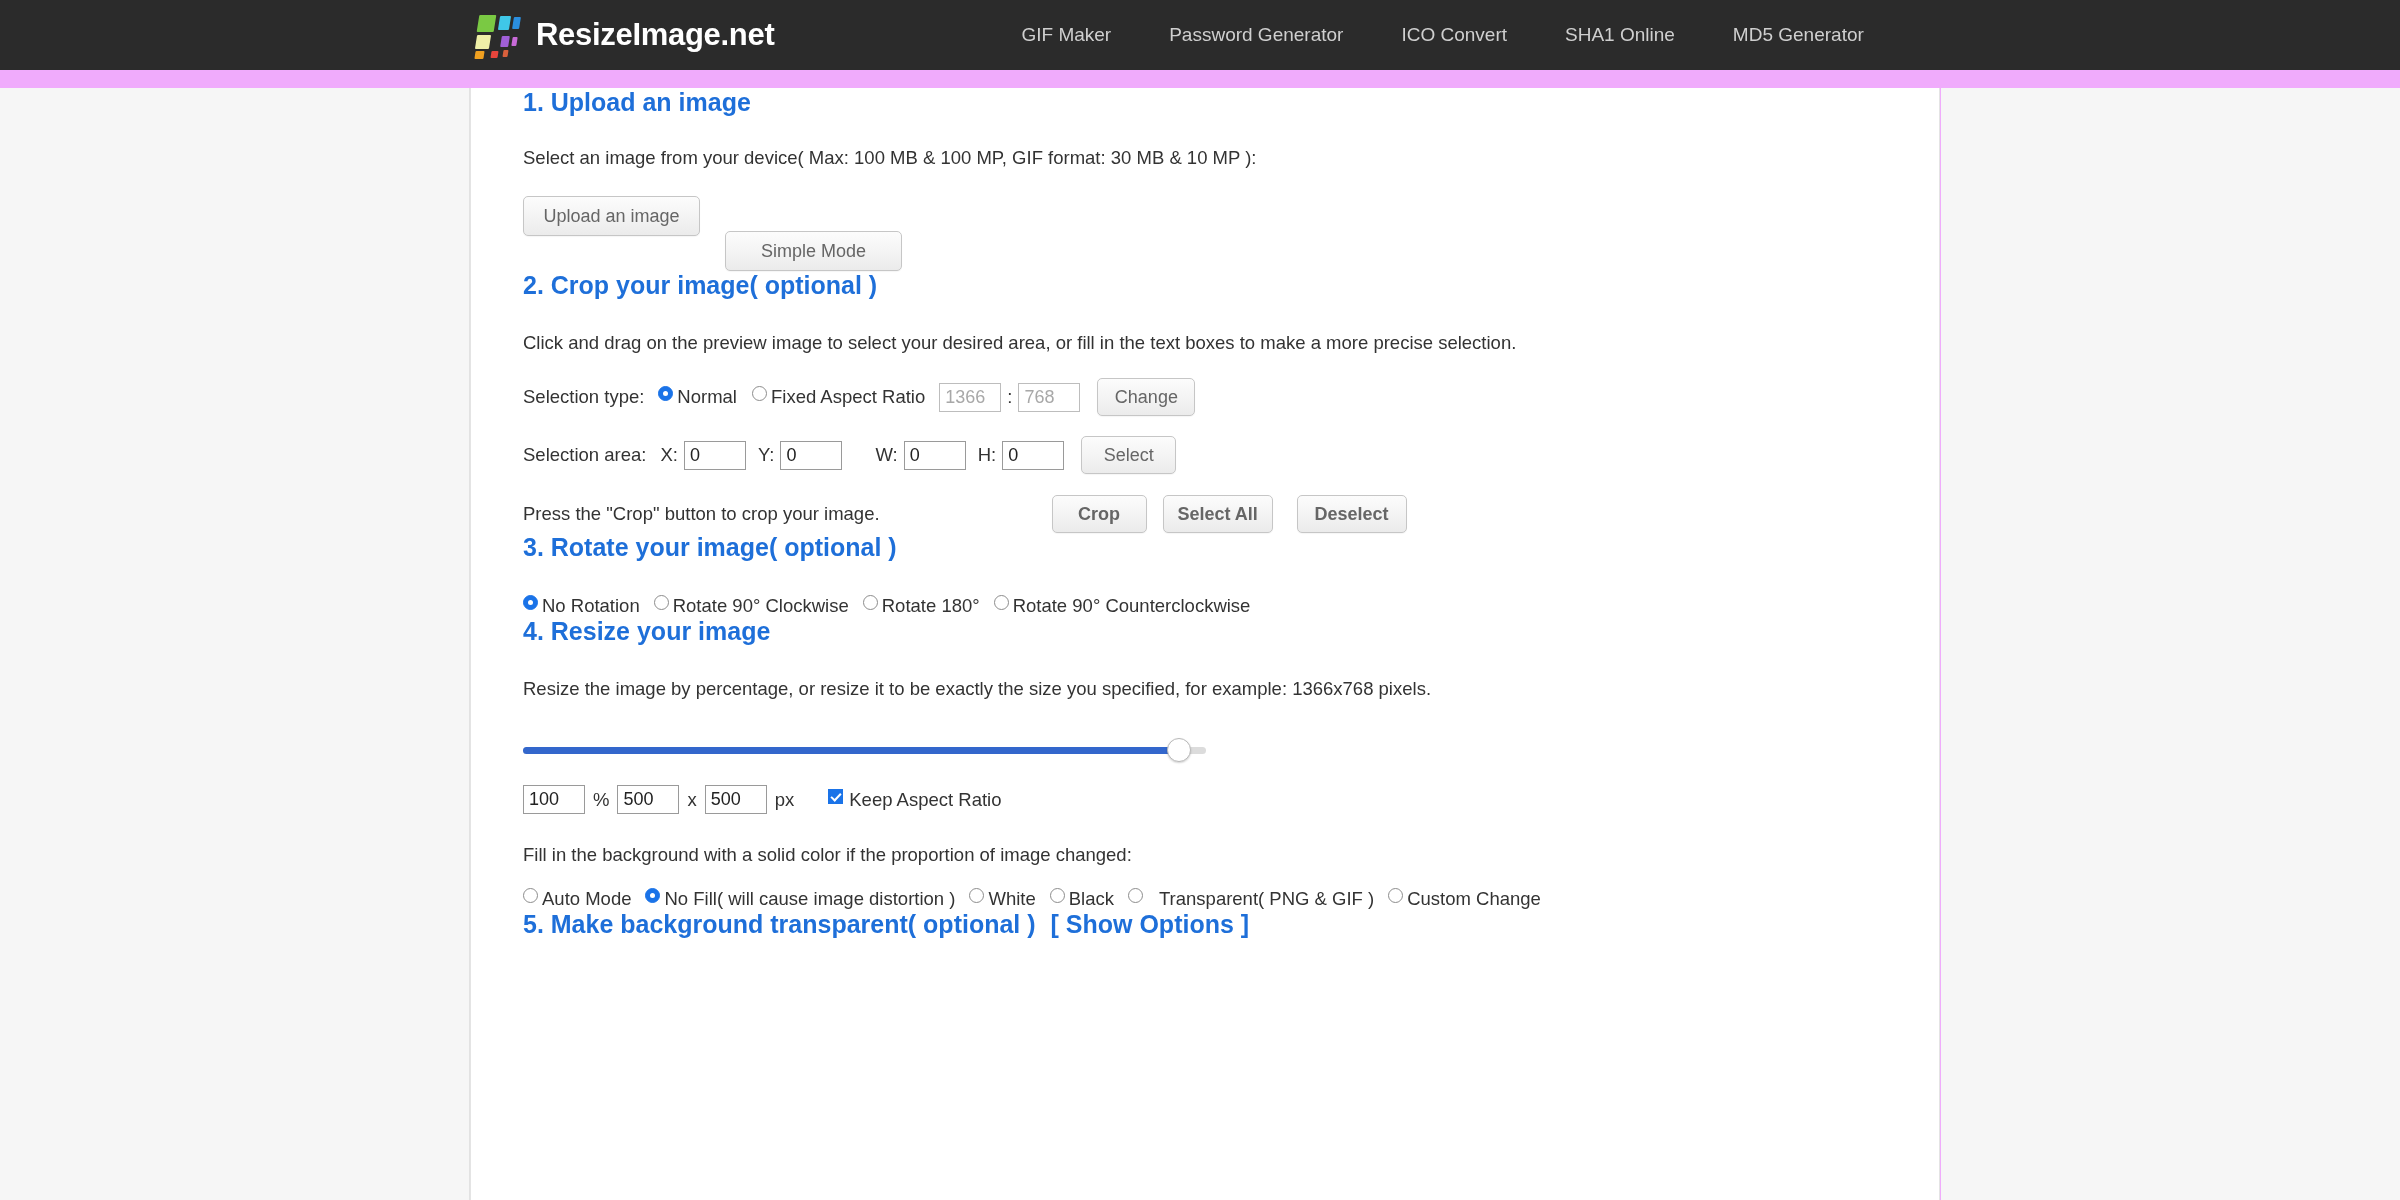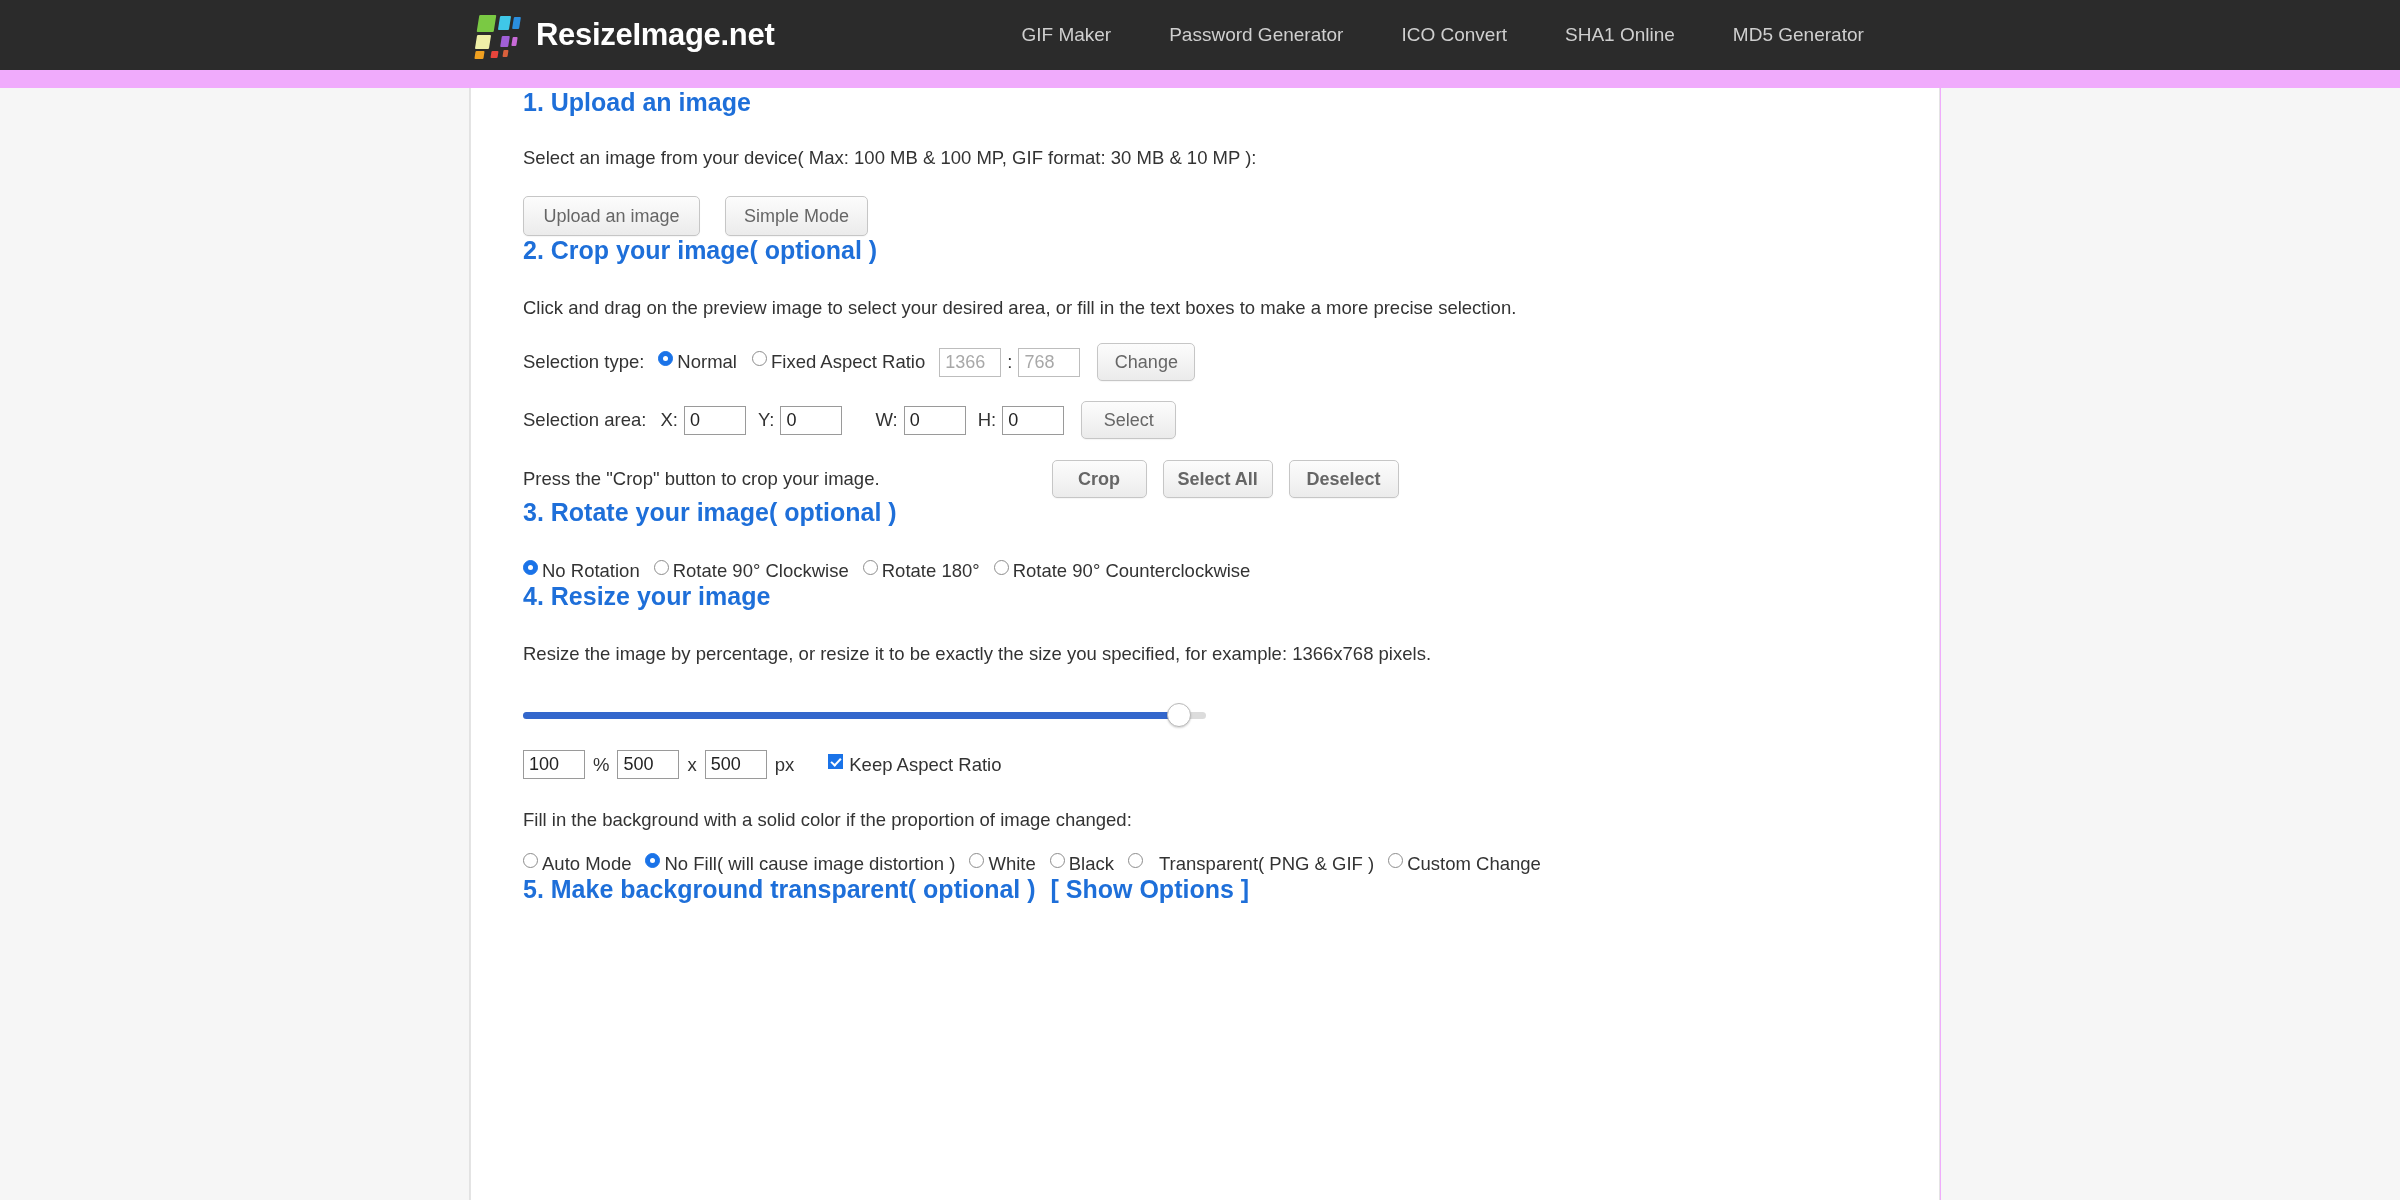--- a/index.html
+++ b/index.html
@@ -136,26 +136,26 @@
     font-size: 18px;
     font-family: "Liberation Sans", sans-serif;
     height: 40px;
     display: flex;
     align-items: center;
     justify-content: center;
     cursor: pointer;
     box-shadow: 0 1px 1px rgba(0,0,0,0.04);
   }
   .btn-upload { width: 177px; }
-  .btn-simple { width: 143px; }
+  .btn-simple { width: 177px; margin-top: 35px; }
   .btn-change { width: 98px; height: 38px; margin-left: 17px; }
   .btn-select { width: 95px; height: 38px; margin-left: 17px; }
   .btn-crop   { width: 95px; height: 38px; }
   .btn-selall { width: 110px; height: 38px; margin-left: 16px; }
-  .btn-desel  { width: 110px; height: 38px; margin-left: 16px; }
+  .btn-desel  { width: 110px; height: 38px; margin-left: 24px; }
 
   
   .tf {
     border: 1px solid #9a9a9a;
     height: 29px;
     font-size: 18px;
     font-family: "Liberation Sans", sans-serif;
     color: #222222;
     padding: 0 5px;
     background: #ffffff;

